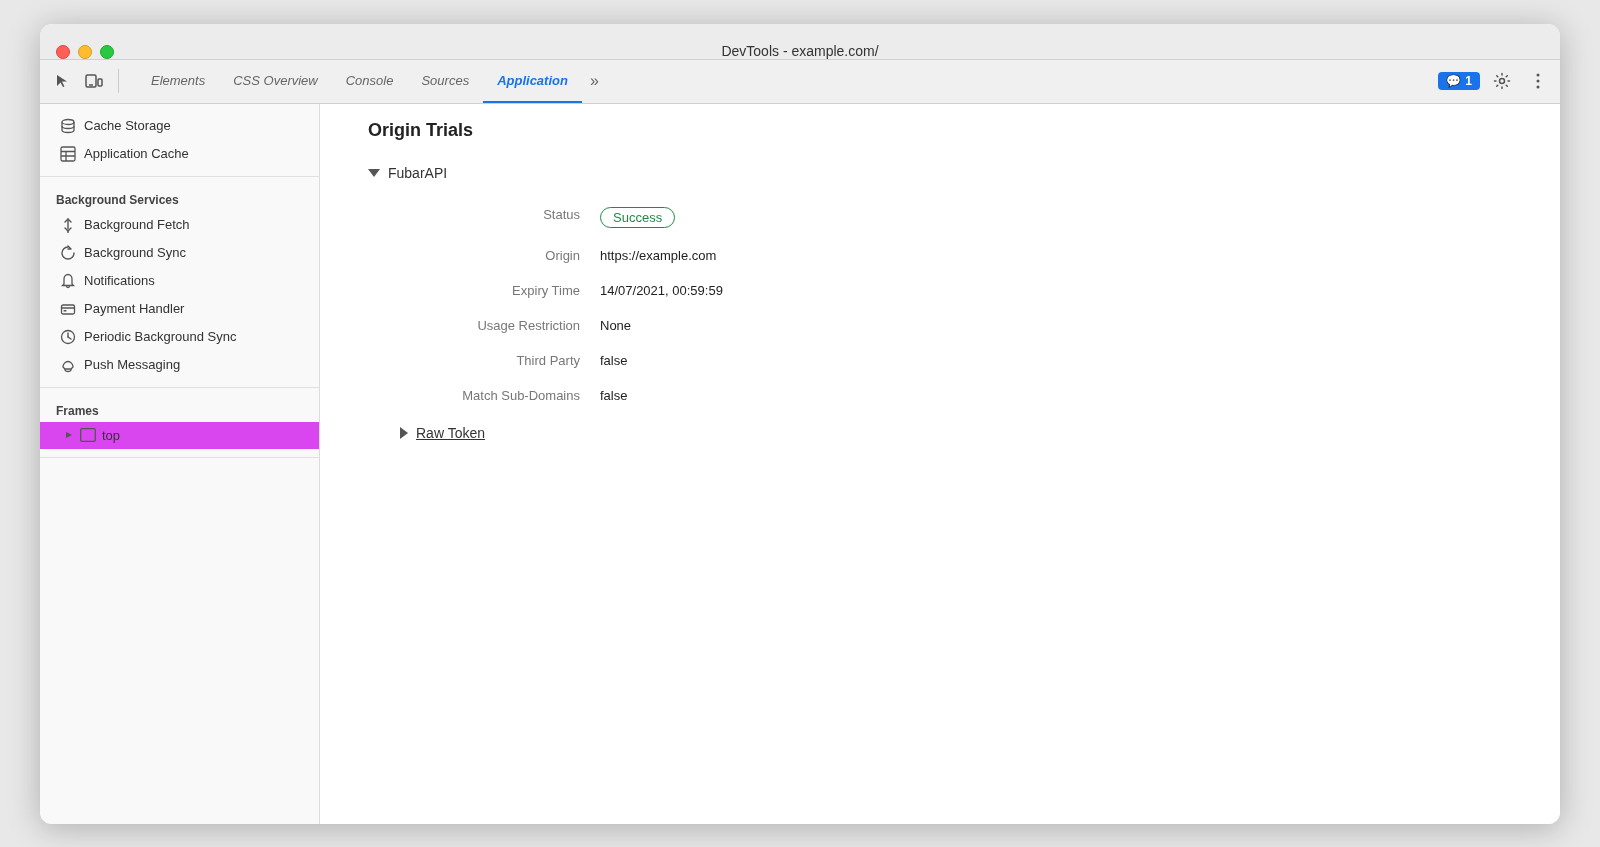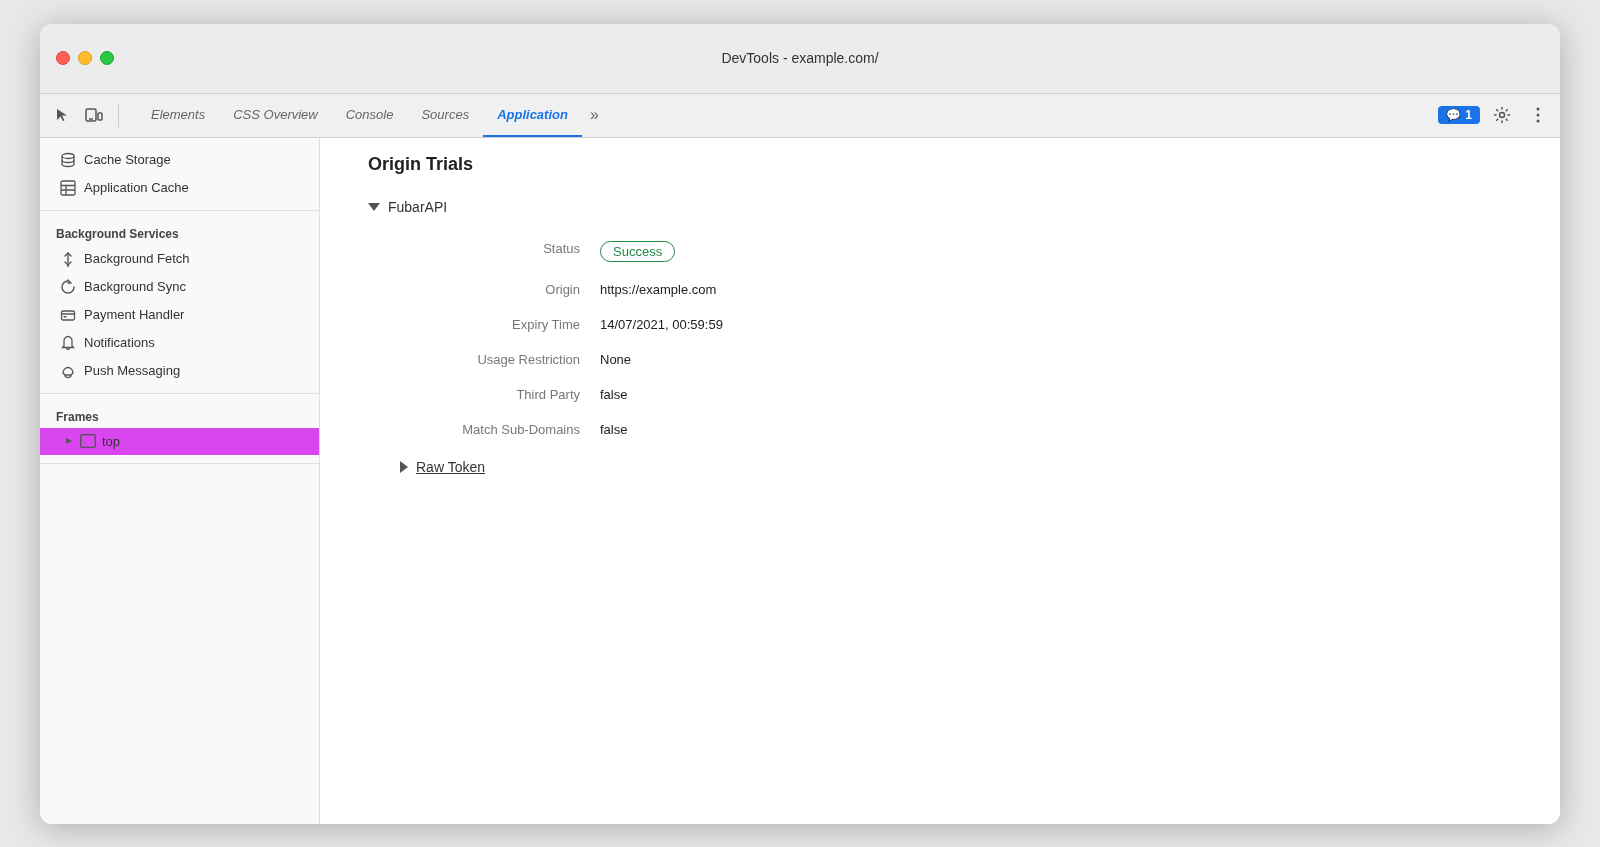--- a/index.html
+++ b/index.html
@@ -20,23 +20,23 @@
       border-radius: 12px;
       box-shadow: 0 4px 32px rgba(0,0,0,0.25);
       overflow: hidden;
       display: flex;
       flex-direction: column;
     }
 
     
     .title-bar {
       background: #ececec;
-      height: 70px;
-      display: flex;
-      align-items: center;
+      height: 36px;
+      display: flex;
+      align-items: flex-end;
       padding: 0 16px;
       border-bottom: 1px solid #d0d0d0;
       flex-shrink: 0;
       position: relative;
     }
 
     .traffic-lights {
       display: flex;
       gap: 8px;
       align-items: center;
@@ -444,38 +444,48 @@
               <path d="M14 8 A6 6 0 1 1 8 2" stroke="#555" stroke-width="1.4" fill="none" stroke-linecap="round"></path>
               <polyline points="8,1 11,4 8,4" stroke="#555" stroke-width="1.4" fill="none" stroke-linecap="round" stroke-linejoin="round"></polyline>
             </svg>
           </div>
           <span>Background Sync</span>
         </div>
 
         <div class="sidebar-item">
           <div class="sidebar-item-icon">
             <svg width="16" height="16" viewBox="0 0 16 16" fill="none">
+              <path d="M8 1.5 C5.5 1.5 4 3.5 4 6 L4 11 L2.5 12.5 L13.5 12.5 L12 11 L12 6 C12 3.5 10.5 1.5 8 1.5Z" stroke="#555" stroke-width="1.3" fill="none"></path>
+              <path d="M6.5 13 C6.5 13.8 7.2 14.5 8 14.5 C8.8 14.5 9.5 13.8 9.5 13" stroke="#555" stroke-width="1.3" fill="none"></path>
+            </svg>
+          </div>
+          <span>Notifications</span>
+        </div>
+
+        <div class="sidebar-item">
+          <div class="sidebar-item-icon">
+            <svg width="16" height="16" viewBox="0 0 16 16" fill="none">
               <rect x="1.5" y="4" width="13" height="9" rx="1.5" stroke="#555" stroke-width="1.3" fill="none"></rect>
               <line x1="1.5" y1="7" x2="14.5" y2="7" stroke="#555" stroke-width="1.5"></line>
               <rect x="3.5" y="9" width="3" height="1.5" rx="0.5" fill="#555"></rect>
             </svg>
           </div>
           <span>Payment Handler</span>
         </div>
 
         <div class="sidebar-item">
           <div class="sidebar-item-icon">
             <svg width="16" height="16" viewBox="0 0 16 16" fill="none">
-              <path d="M8 1.5 C5.5 1.5 4 3.5 4 6 L4 11 L2.5 12.5 L13.5 12.5 L12 11 L12 6 C12 3.5 10.5 1.5 8 1.5Z" stroke="#555" stroke-width="1.3" fill="none"></path>
-              <path d="M6.5 13 C6.5 13.8 7.2 14.5 8 14.5 C8.8 14.5 9.5 13.8 9.5 13" stroke="#555" stroke-width="1.3" fill="none"></path>
-            </svg>
-          </div>
-          <span>Notifications</span>
-        </div>
-
+              <circle cx="8" cy="8" r="6.5" stroke="#555" stroke-width="1.3" fill="none"></circle>
+              <line x1="8" y1="4" x2="8" y2="8" stroke="#555" stroke-width="1.4" stroke-linecap="round"></line>
+              <line x1="8" y1="8" x2="11" y2="10" stroke="#555" stroke-width="1.4" stroke-linecap="round"></line>
+            </svg>
+          </div>
+          <span>Periodic Background Sync</span>
+        </div>
 
         <div class="sidebar-item">
           <div class="sidebar-item-icon">
             <svg width="16" height="16" viewBox="0 0 16 16" fill="none">
               <path d="M3 10 C3 7 5.5 4.5 8 4.5 C10.5 4.5 13 7 13 10 L11 12 L5 12 Z" stroke="#555" stroke-width="1.3" fill="none"></path>
               <path d="M5 12 L5 13 C5 13.5 6.3 14.5 8 14.5 C9.7 14.5 11 13.5 11 13 L11 12" stroke="#555" stroke-width="1.3" fill="none"></path>
             </svg>
           </div>
           <span>Push Messaging</span>
         </div>

